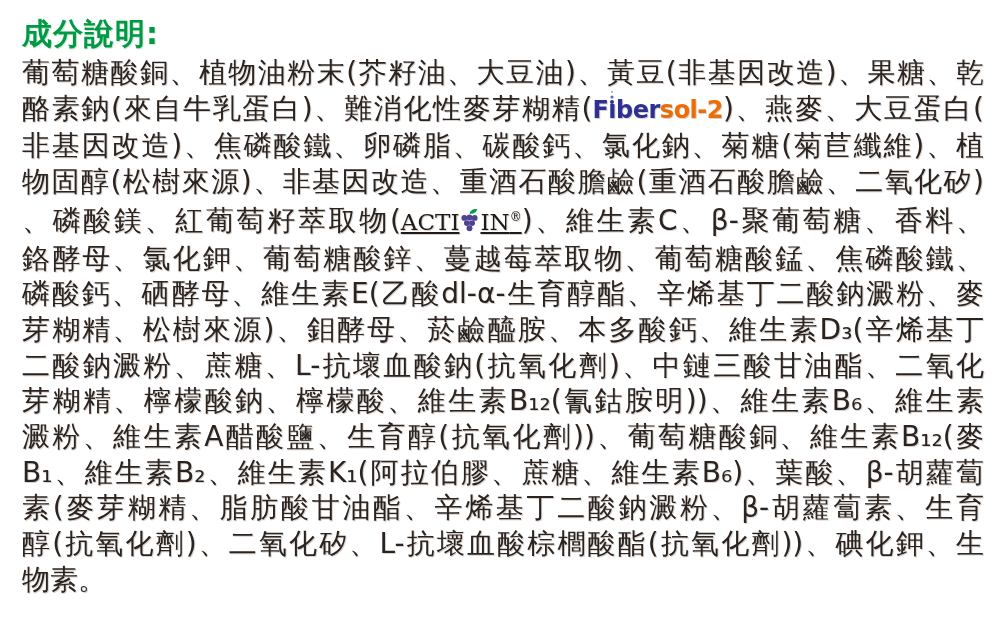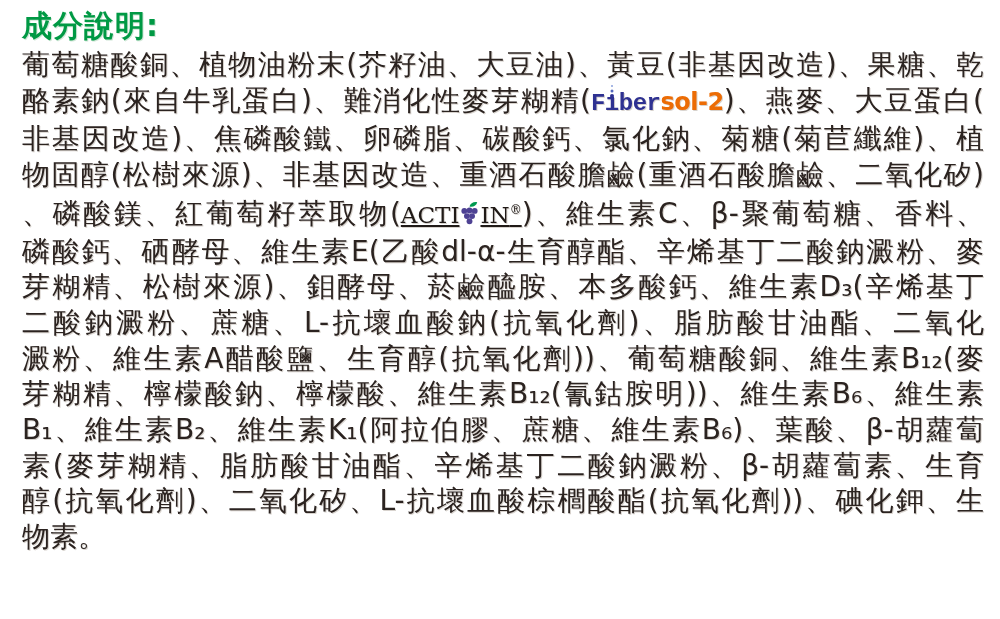--- a/index.html
+++ b/index.html
@@ -6,21 +6,21 @@
   body {
     width: 1000px; height: 619px;
     background: #ffffff;
     font-family: "DejaVu Sans", sans-serif;
     overflow: hidden;
     position: relative;
   }
   .panel {
     position: absolute; inset: 0;
     box-sizing: border-box;
-    padding: 8px 16px 0 22px;
+    padding: 16px 16px 0 22px;
     overflow: hidden;
     background: var(--bg, #ffffff);
   }
   .title {
     margin: 0 0 3px 0;
     font-size: 30px;
     line-height: 36px;
     font-weight: bold;
     letter-spacing: 1px;
     color: var(--title-color, #009944);
@@ -39,21 +39,21 @@
   .line.last {
     text-align-last: left;
   }
   
   .fibersol {
     font-weight: bold;
     font-size: 24px;
     letter-spacing: -0.5px;
     white-space: nowrap;
   }
-  .fib-blue { color: var(--fibersol-blue, #2e3191); font-family: Liberation Mono, monospace; }
+  .fib-blue { color: var(--fibersol-blue, #2e3191); }
   .fib-orange { color: var(--fibersol-orange, #ec6c05); }
   .fib-i { position: relative; display: inline-block; line-height: 1; }
   .fib-i::after {
     content: "";
     position: absolute;
     left: 50%;
     transform: translateX(-50%);
     top: 2px;
     width: 4px; height: 4px;
     border-radius: 50%;
@@ -92,23 +92,24 @@
       <div class="line">物固醇(松樹來源)、非基因改造、重酒石酸膽鹼(重酒石酸膽鹼、二氧化矽)</div>
       <div class="line">、磷酸鎂、紅葡萄籽萃取物(<span class="activin"><span>ACTI</span><svg class="grape-svg" viewBox="0 0 22 28">
             <path class="leaf" d="M11 6 C12 2 16 0 20 1 C19 5 15 7 11 6 Z"></path>
             <circle cx="5" cy="11" r="3.4"></circle>
             <circle cx="11" cy="10.5" r="3.4"></circle>
             <circle cx="17" cy="11" r="3.4"></circle>
             <circle cx="8" cy="17" r="3.4"></circle>
             <circle cx="14" cy="17" r="3.4"></circle>
             <circle cx="11" cy="23" r="3.4"></circle>
           </svg><span>IN</span><span class="reg">®</span></span>)、維生素C、β-聚葡萄糖、香料、</div>
+      <div class="line">鉻酵母、氯化鉀、葡萄糖酸鋅、蔓越莓萃取物、葡萄糖酸錳、焦磷酸鐵、</div>
       <div class="line">磷酸鈣、硒酵母、維生素E(乙酸dl-α-生育醇酯、辛烯基丁二酸鈉澱粉、麥</div>
       <div class="line">芽糊精、松樹來源)、鉬酵母、菸鹼醯胺、本多酸鈣、維生素D₃(辛烯基丁</div>
-      <div class="line">二酸鈉澱粉、蔗糖、L-抗壞血酸鈉(抗氧化劑)、脂肪酸甘油酯、二氧化</div>
+      <div class="line">二酸鈉澱粉、蔗糖、L-抗壞血酸鈉(抗氧化劑)、中鏈三酸甘油酯、二氧化</div>
+      <div class="line">芽糊精、檸檬酸鈉、檸檬酸、維生素B₁₂(氰鈷胺明))、維生素B₆、維生素</div>
       <div class="line">澱粉、維生素A醋酸鹽、生育醇(抗氧化劑))、葡萄糖酸銅、維生素B₁₂(麥</div>
-      <div class="line">芽糊精、檸檬酸鈉、檸檬酸、維生素B₁₂(氰鈷胺明))、維生素B₆、維生素</div>
       <div class="line">B₁、維生素B₂、維生素K₁(阿拉伯膠、蔗糖、維生素B₆)、葉酸、β-胡蘿蔔</div>
       <div class="line">素(麥芽糊精、脂肪酸甘油酯、辛烯基丁二酸鈉澱粉、β-胡蘿蔔素、生育</div>
       <div class="line">醇(抗氧化劑)、二氧化矽、L-抗壞血酸棕櫚酸酯(抗氧化劑))、碘化鉀、生</div>
       <div class="line last">物素。</div>
     </div>
 </div>
 
 </body></html>

